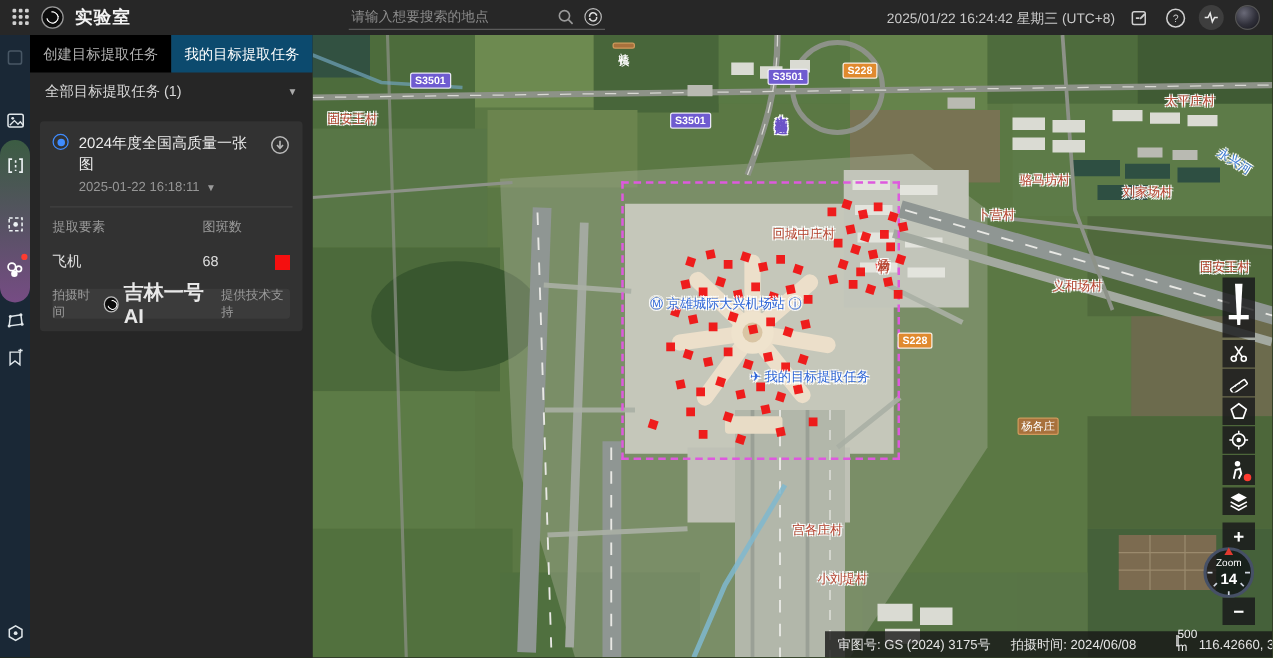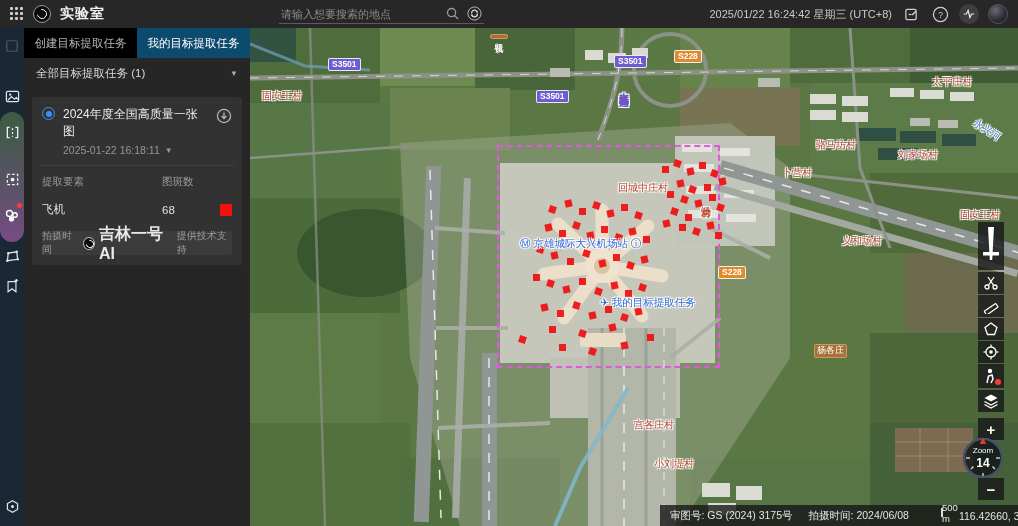--- a/index.html
+++ b/index.html
@@ -490,26 +490,26 @@
           <div class="det" style="left: 397px; top: 306px;"></div>
           <div class="det" style="left: 269px; top: 308px; transform: rotate(18deg);"></div>
           <div class="maplbl poi" style="left: 270px; top: 209px;">Ⓜ 京雄城际大兴机场站 ⓘ</div>
           <div class="maplbl poi" style="left: 350px; top: 268px;">✈ 我的目标提取任务</div>
           <div class="maplbl village" style="left: 368px; top: 154px;">回城中庄村</div>
           <div class="maplbl village vert" style="left: 450px; top: 170px;">汤营村</div>
           <div class="maplbl village" style="left: 532px; top: 139px;">卜营村</div>
           <div class="maplbl village" style="left: 566px; top: 111px;">骆马坊村</div>
           <div class="maplbl village" style="left: 648px; top: 121px;">刘家场村</div>
           <div class="maplbl village" style="left: 710px; top: 181px;">固安王村</div>
-          <div class="maplbl village" style="left: 592px; top: 207px;">义和场村</div>
+          <div class="maplbl village" style="left: 592px; top: 196px;">义和场村</div>
           <div class="maplbl village" style="left: 682px; top: 48px;">太平庄村</div>
           <div class="maplbl village" style="left: 384px; top: 391px;">宫各庄村</div>
           <div class="maplbl village" style="left: 404px; top: 430px;">小刘堤村</div>
           <div class="maplbl village" style="left: 12px; top: 62px;">固安王村</div>
-          <div class="maplbl town" style="left: 564px; top: 316px; font-family: Liberation Mono, monospace;">杨各庄</div>
+          <div class="maplbl town" style="left: 564px; top: 306px;">杨各庄</div>
           <div class="maplbl town vert" style="left: 240px; top: 6px;">礼贤镇</div>
           <div class="maplbl road-purple vert" style="left: 368px; top: 56px;">大兴机场高速</div>
           <div class="maplbl river" style="left: 722px; top: 96px; transform: rotate(32deg);">永兴河</div>
           <div class="roadbadge" style="left: 286px; top: 62px; background: rgb(111, 91, 208);">S3501</div>
           <div class="roadbadge" style="left: 364px; top: 27px; background: rgb(111, 91, 208);">S3501</div>
           <div class="roadbadge" style="left: 78px; top: 30px; background: rgb(111, 91, 208);">S3501</div>
           <div class="roadbadge" style="left: 424px; top: 22px; background: rgb(224, 138, 46);">S228</div>
           <div class="roadbadge" style="left: 468px; top: 238px; background: rgb(224, 138, 46);">S228</div>
         </div>
 

